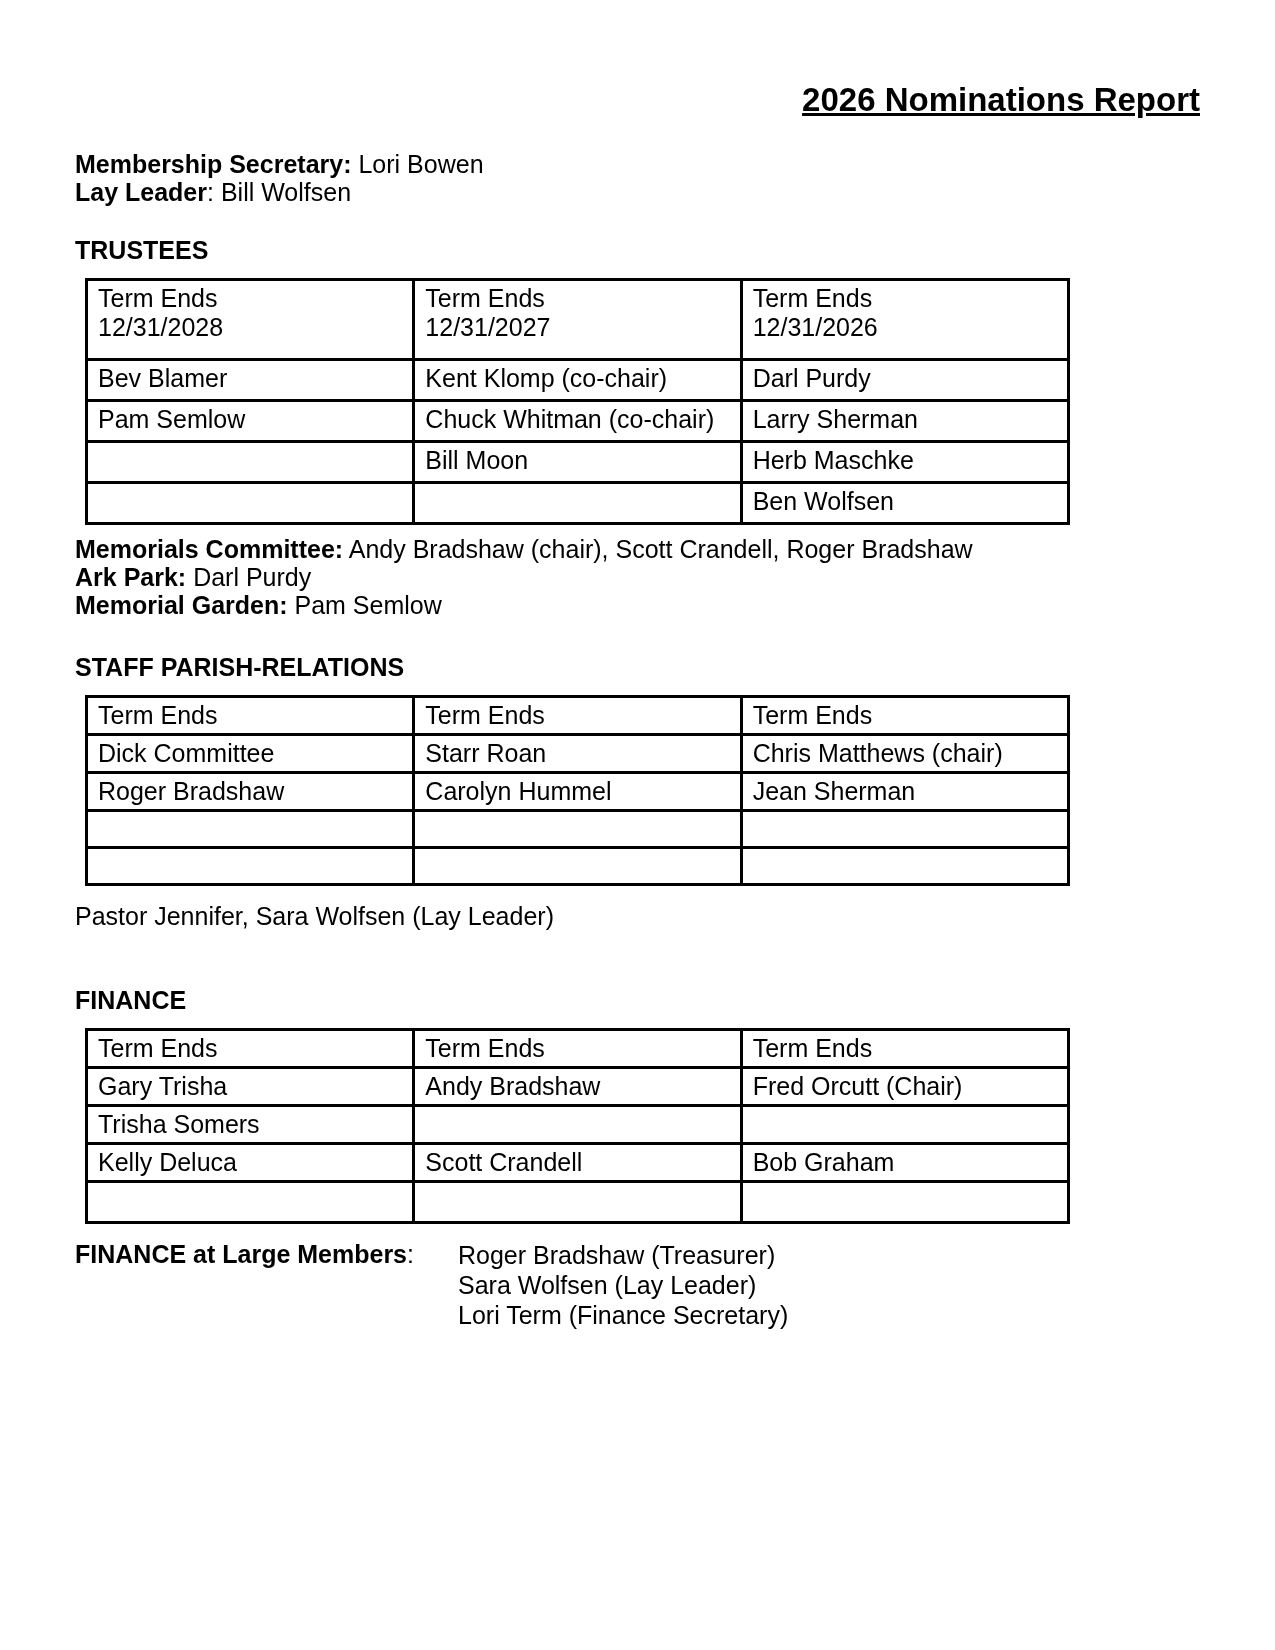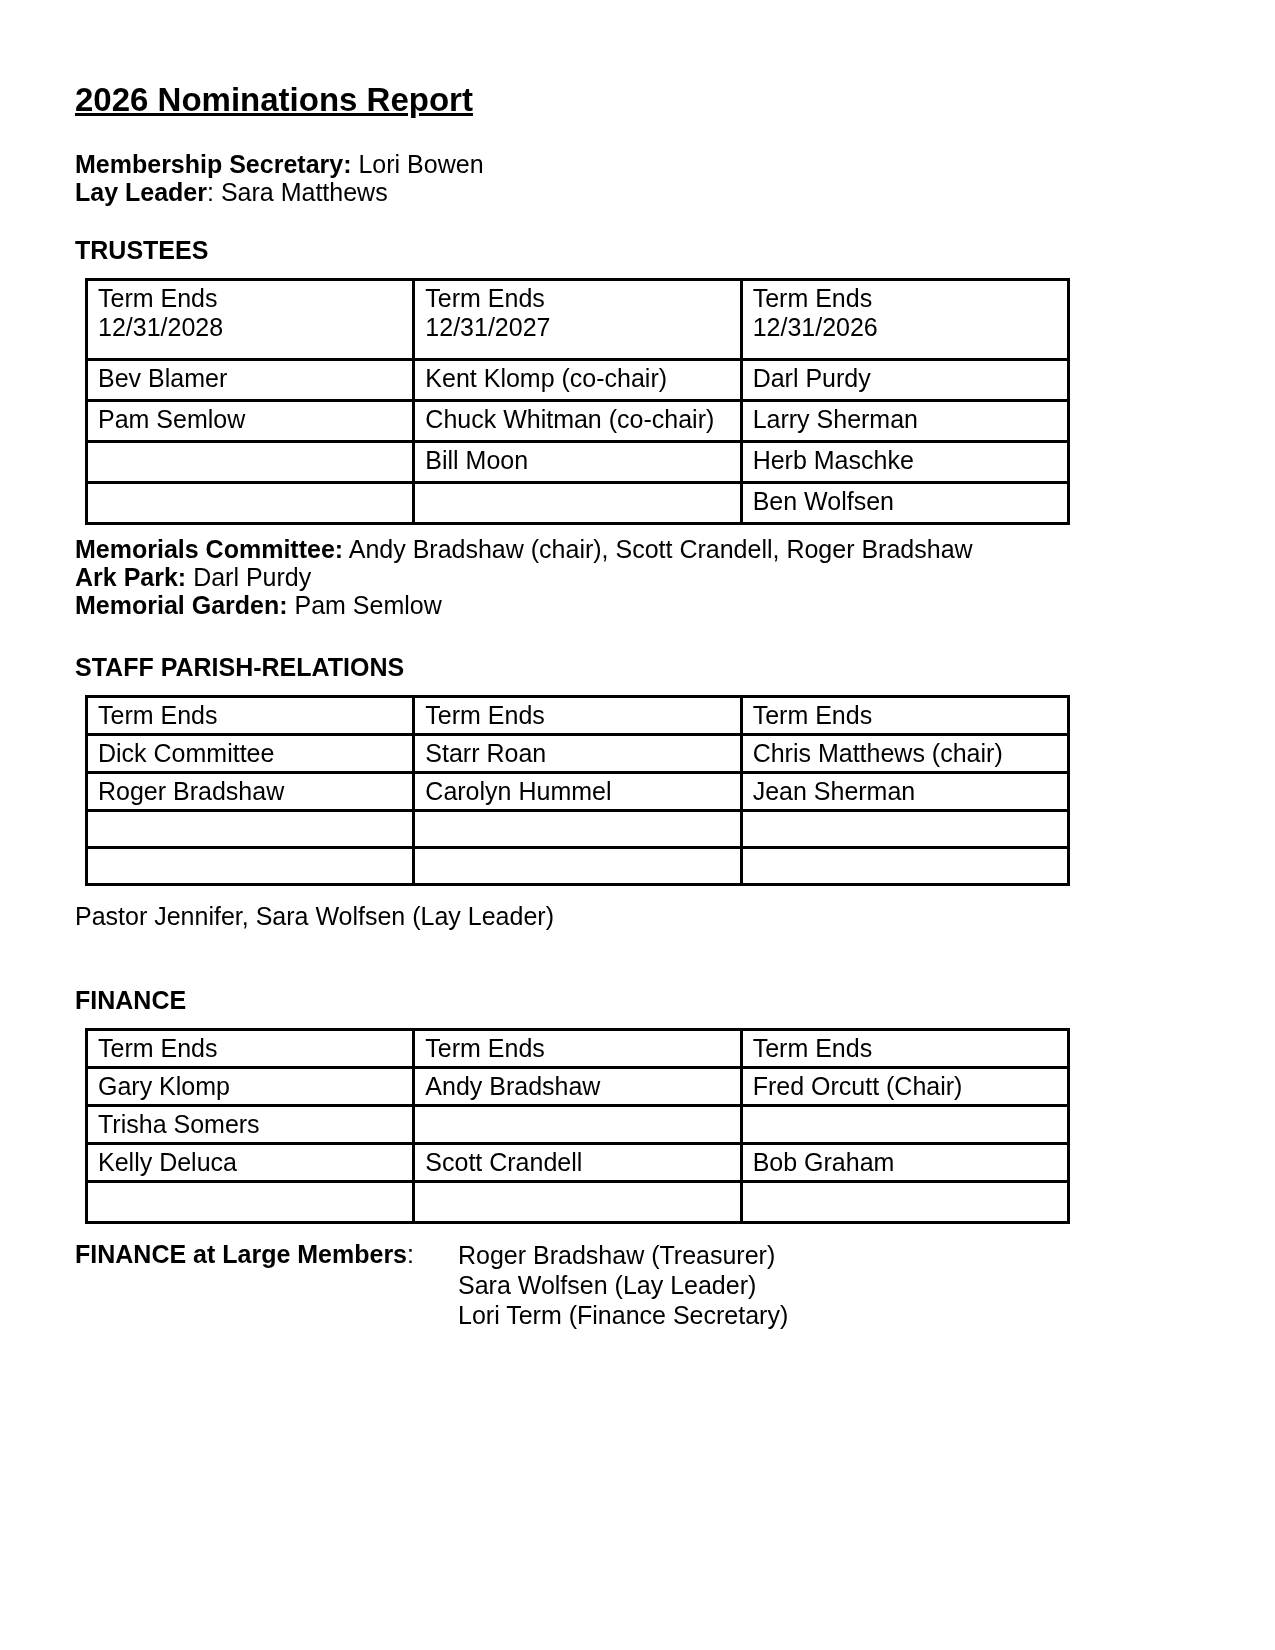--- a/index.html
+++ b/index.html
@@ -13,21 +13,21 @@
     font-family: "Liberation Sans", sans-serif;
     font-size: 25px;
     color: #000000;
     overflow: hidden;
   }
   .page {
     padding: 80px 75px 0 75px;
     box-sizing: border-box;
   }
   .doc-title {
-    text-align: left;
+    text-align: right;
     font-size: 33px;
     font-weight: bold;
     text-decoration: underline;
     line-height: 40px;
     margin: 0 0 30px 0;
   }
   .line {
     line-height: 28px;
   }
   .b {
@@ -93,21 +93,21 @@
 
   <div class="doc-title">2026 Nominations Report</div>
 
   <div class="officers">
     <div class="line">
       <span class="b">Membership Secretary:</span>
       <span>Lori Bowen</span>
     </div>
     <div class="line">
       <span class="b">Lay Leader</span><span>:</span>
-      <span>Sara Matthews</span>
+      <span>Bill Wolfsen</span>
     </div>
   </div>
 
   <div class="section-heading heading-trustees">TRUSTEES</div>
 
   <table class="doc-table trustees-table">
     <tbody>
       <tr>
         <td class="hdr">
           <div>Term Ends</div>
@@ -199,21 +199,21 @@
   <div class="section-heading heading-finance">FINANCE</div>
 
   <table class="doc-table finance-table">
     <tbody>
       <tr>
         <td>Term Ends</td>
         <td>Term Ends</td>
         <td>Term Ends</td>
       </tr>
       <tr>
-        <td>Gary Klomp</td>
+        <td>Gary Trisha</td>
         <td>Andy Bradshaw</td>
         <td>Fred Orcutt (Chair)</td>
       </tr>
       <tr>
         <td>Trisha Somers</td>
         <td></td>
         <td></td>
       </tr>
       <tr>
         <td>Kelly Deluca</td>

